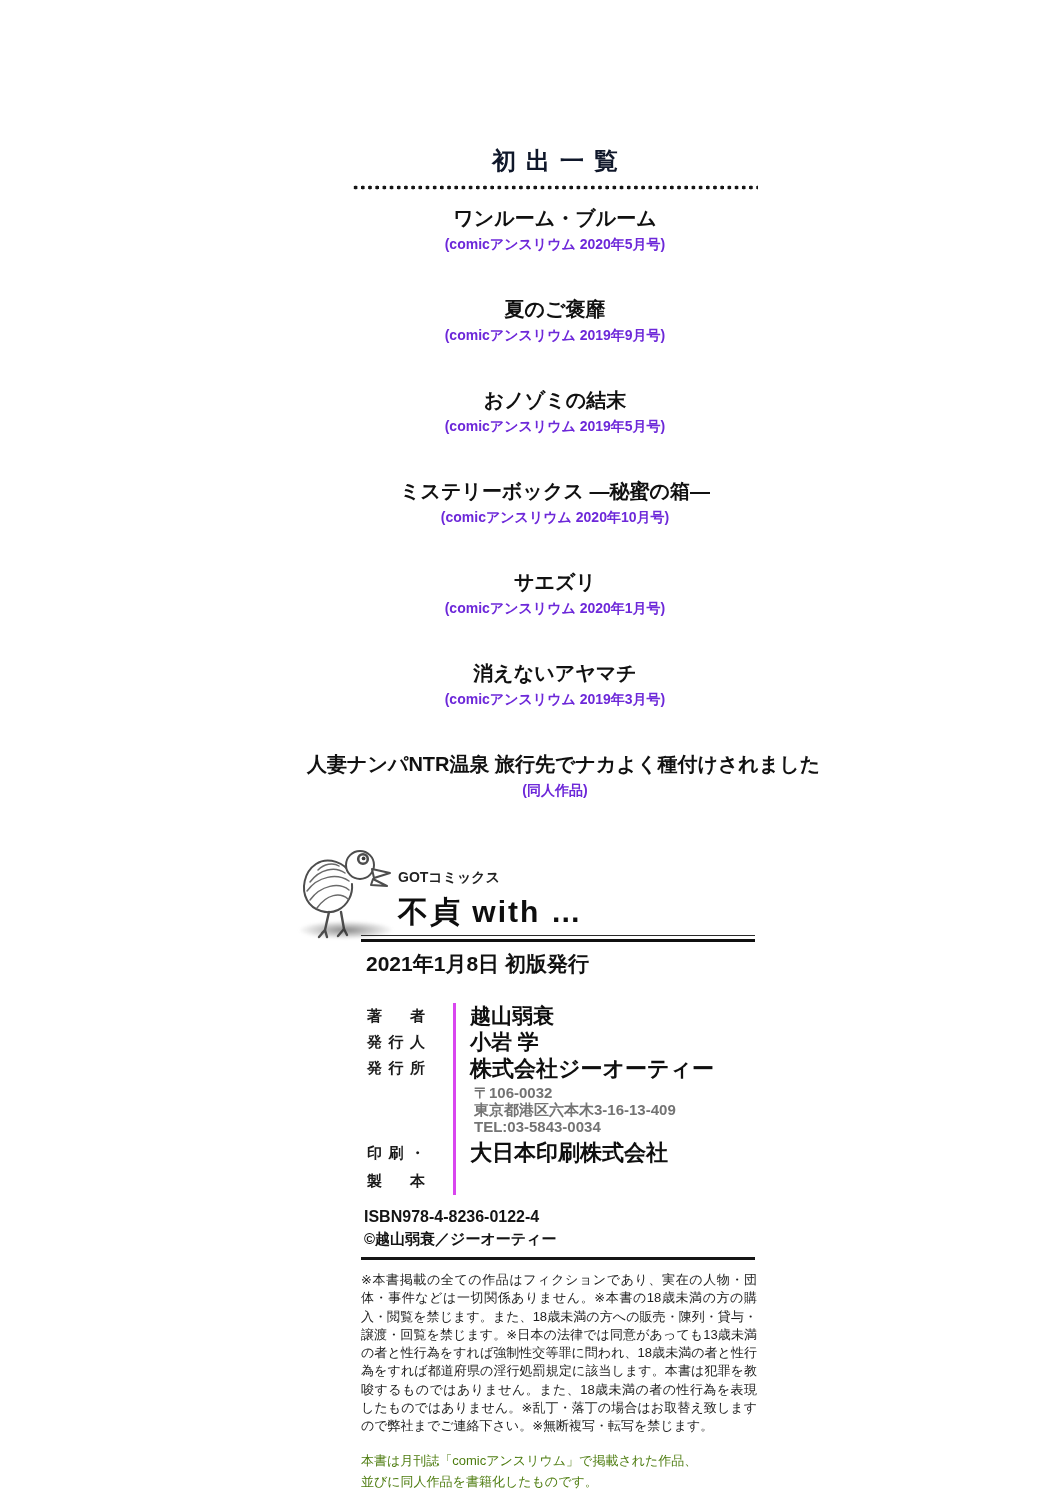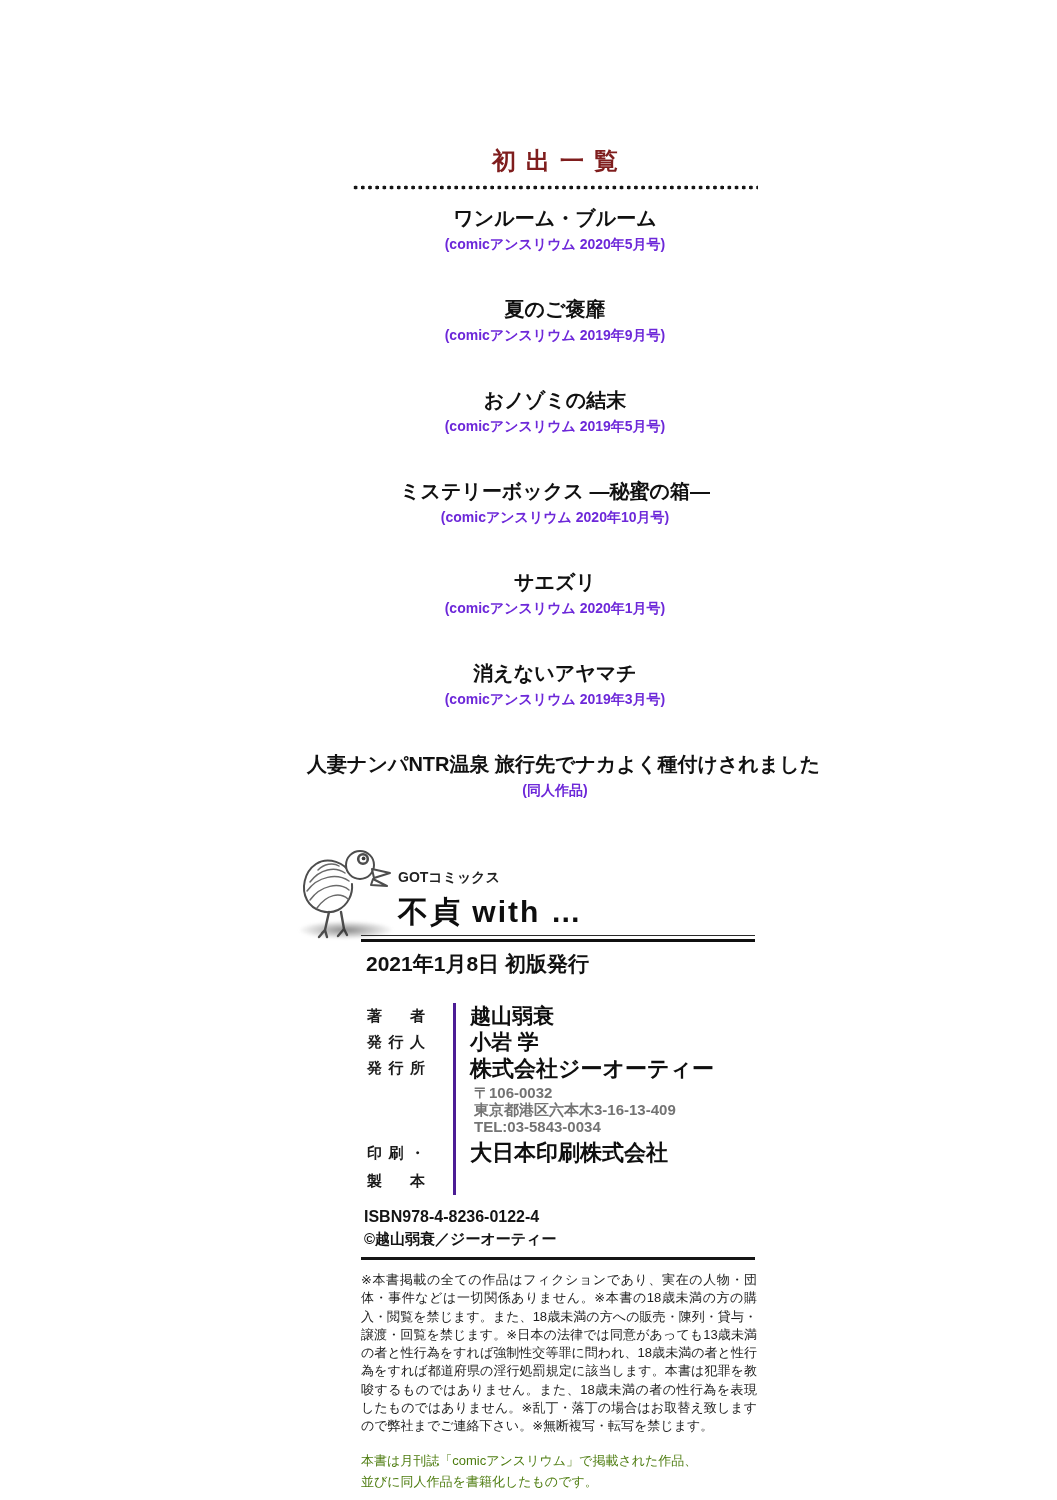--- a/index.html
+++ b/index.html
@@ -9,21 +9,21 @@
     background:#ffffff;
     font-family:"Liberation Sans","DejaVu Sans",sans-serif;
     color:#1a1a1a;
     overflow:hidden;
   }
   
   .pub-list{position:absolute;left:352px;top:146px;width:406px;}
   .pub-heading{
     margin:0;text-align:center;
     font-size:24px;font-weight:700;line-height:30px;
-    letter-spacing:10px;padding-left:10px;color:#7f1d1d;
+    letter-spacing:10px;padding-left:10px;color:#0f172a;
   }
   .dotted{
     margin-top:9px;height:5px;
     background-image:radial-gradient(circle,#151515 1.7px,transparent 2.2px);
     background-size:7.2px 5px;background-position:left center;background-repeat:repeat-x;
   }
   .entries{margin-top:15px;}
   .entry{text-align:center;margin-bottom:42px;}
   .entry-title{
     font-size:20px;font-weight:700;line-height:27px;
@@ -54,21 +54,21 @@
   }
   .edition{margin-top:9px;padding-left:5px;font-size:21px;font-weight:700;line-height:26px;color:#111;}
   .credits{margin-top:26px;margin-left:6px;}
   .credit-row{display:flex;align-items:stretch;gap:18px;}
   .c-label{
     width:58px;flex:0 0 58px;margin-right:10px;
     font-size:15px;font-weight:700;line-height:26px;color:#1b1b1b;
     text-align:justify;text-align-last:justify;
   }
   .c-value{
-    flex:1;border-left:3px solid #4c1d95;padding-left:14px;
+    flex:1;border-left:3px solid #d946ef;padding-left:14px;
     font-size:21px;font-weight:700;line-height:26px;color:#0f0f0f;
   }
   .credit-row--pub .c-value{font-size:22px;line-height:24px;padding-top:2px;}
   .credit-row--addr .c-value{
     font-size:15px;font-weight:700;line-height:17px;
     padding-top:3px;padding-bottom:4px;padding-left:18px;
     white-space:pre-line;color:#737373;
   }
   .credit-row--print .c-value{font-size:22px;line-height:28px;}
   .credit-row--print .c-label{line-height:28px;letter-spacing:0;}

